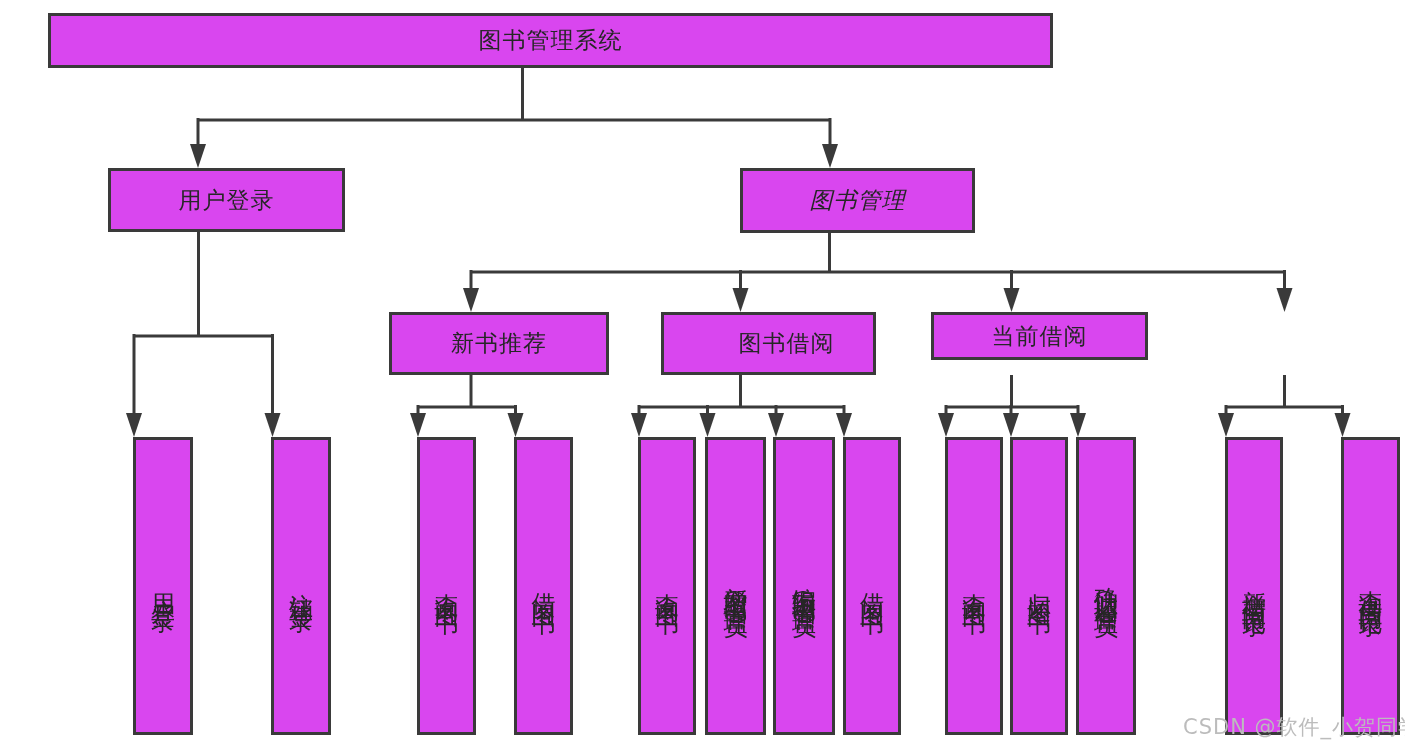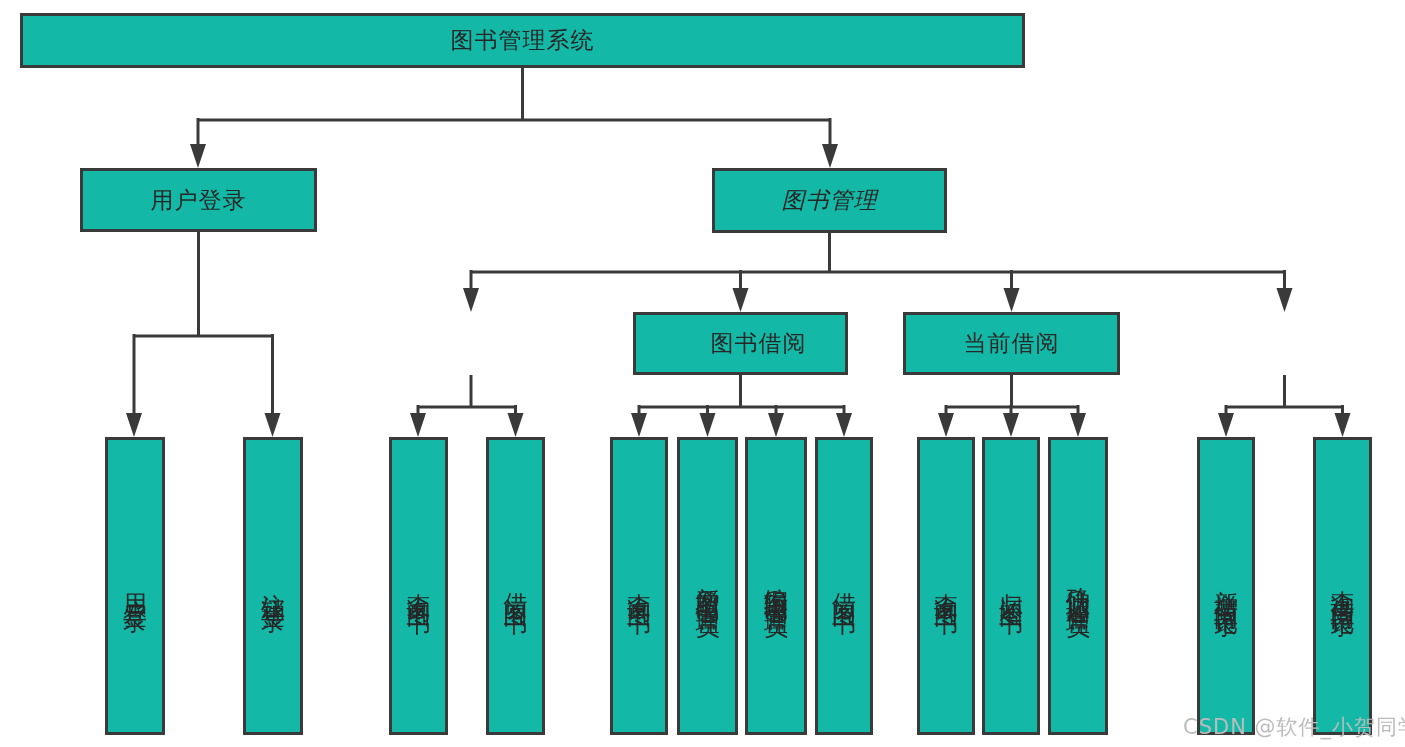--- a/index.html
+++ b/index.html
@@ -19,26 +19,27 @@
     position: absolute;
     left: 0;
     top: 0;
     width: 1405px;
     height: 747px;
   }
   .node {
     position: absolute;
     box-sizing: border-box;
     border: 3px solid #3a3a3a;
-    background: #14b8a6;
+    background: #d946ef;
     color: #262626;
     display: flex;
     align-items: center;
     justify-content: center;
     text-align: left;
+    margin-left: 28px;
   }
   .node.h {
     font-size: 23px;
     letter-spacing: 1px;
   }
   .node.v {
     writing-mode: vertical-rl;
     text-orientation: mixed;
     font-size: 24px;
     letter-spacing: 6px;
@@ -143,22 +144,23 @@
       <path class="ln" d="M1342.5 405 V415"></path>
       <polygon class="ah" points="1334.5,413 1350.5,413 1342.5,437"></polygon>
     </g>
   </svg>
 
   <div class="node h" style="left:20px; top:13px; width:1005px; height:55px;">图书管理系统</div>
 
   <div class="node h" style="left:80px; top:168px; width:237px; height:64px;">用户登录</div>
   <div class="node h" style="left:712px; top:168px; width:235px; height:65px;font-style:italic;">图书管理</div>
 
+  <div class="node h" style="left:361px; top:312px; width:220px; height:63px;">新书推荐</div>
   <div class="node h" style="left:633px; top:312px; width:215px; height:63px;padding-left:36px;">图书借阅</div>
-  <div class="node h" style="left:903px; top:312px; width:217px; height:63px;">当前借阅</div>
+  <div class="node h" style="left:903px; top:312px; width:217px; height:48px;">当前借阅</div>
 
   <div class="node v" style="left:105px; top:437px; width:60px; height:298px;">用户登录</div>
   <div class="node v" style="left:243px; top:437px; width:60px; height:298px;">注销登录</div>
 
   <div class="node v" style="left:389px; top:437px; width:59px; height:298px;">查询图书</div>
   <div class="node v" style="left:486px; top:437px; width:59px; height:298px;">借阅图书</div>
 
   <div class="node v" style="left:610px; top:437px; width:58px; height:298px;">查询图书</div>
   <div class="node v" style="left:677px; top:437px; width:61px; height:298px; letter-spacing:4px;">新增图书（管理员）</div>
   <div class="node v" style="left:745px; top:437px; width:62px; height:298px; letter-spacing:4px;">编辑图书（管理员）</div>

